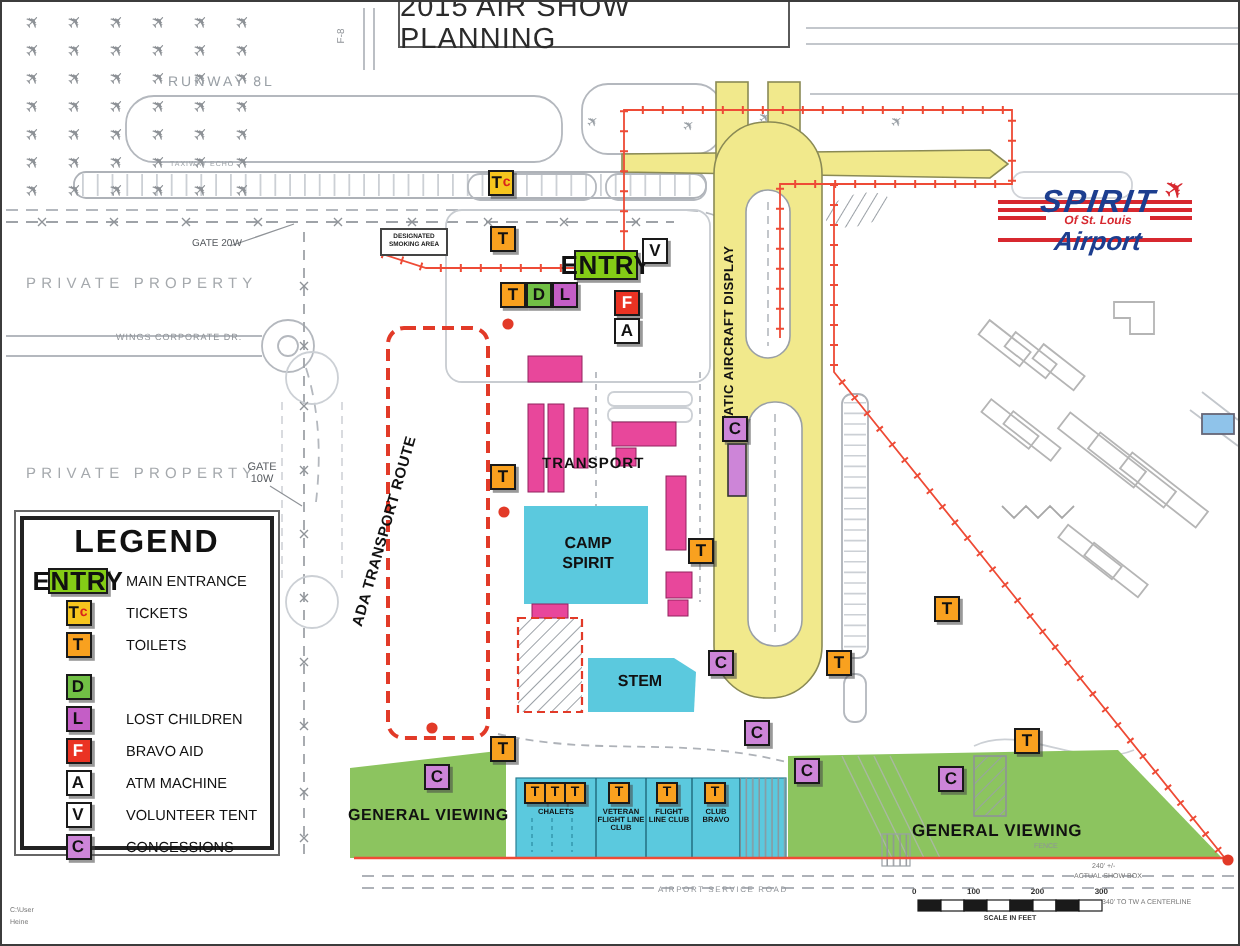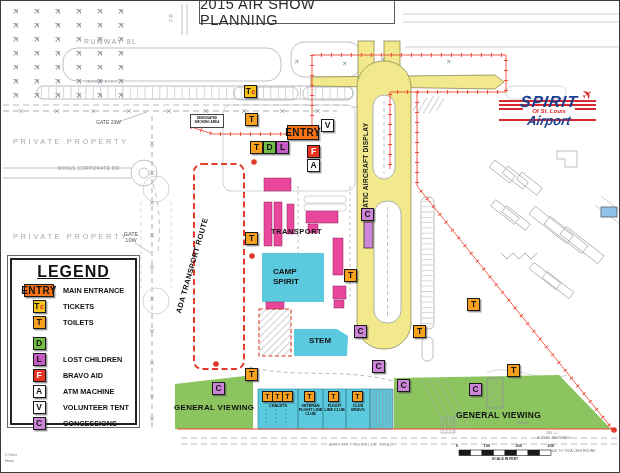--- a/index.html
+++ b/index.html
@@ -12,36 +12,36 @@
   .mi{position:absolute;z-index:4;box-sizing:border-box;border:1.4px solid #1a1a1a;color:#111;
       font-weight:bold;font-size:8.5px;line-height:1;display:flex;align-items:center;justify-content:center;
       box-shadow:1.4px 1.4px 0 rgba(70,70,70,.55);background:#fff;}
   .ic-toilets{background:#F9A11F}
   .ic-tickets{background:#F6C51E}
   .ic-disabled{background:#71C045}
   .ic-lost{background:#C45EC6}
   .ic-first-aid{background:#EA3323;color:#fff}
   .ic-atm,.ic-volunteer{background:#fff}
   .ic-concessions{background:#CD85D8}
-  .ic-entry{background:#f97316;font-size:10px;letter-spacing:.4px}
+  .ic-entry{background:#84cc16;font-size:13px;letter-spacing:.4px}
   .redc{color:#d9241c;font-size:7px;margin-left:.5px}
   
   #title{position:absolute;left:198px;top:0;width:194px;height:22px;z-index:5;background:#fff;
          border:1px solid #5a5a5a;border-top:none;display:flex;align-items:center;justify-content:center;
          font-size:14.5px;letter-spacing:.5px;color:#2b2b2b;}
   
   #legend{position:absolute;left:9px;top:257px;width:127px;height:167px;z-index:6;background:#fff;
           border:2px solid #222;outline:1px solid #666;outline-offset:2px;box-sizing:border-box;}
-  #legend h1{margin:3px 0 2px;text-align:center;font-size:16px;letter-spacing:1px;color:#111;text-decoration:underline;}
+  #legend h1{margin:3px 0 2px;text-align:center;font-size:16px;letter-spacing:1px;color:#111;}
   .lg-row{display:flex;align-items:center;height:15px;margin:1px 0 0 6px;}
   .lg-row.gap{margin-top:6px;}
   .lg-ic{width:42px;display:flex;justify-content:center;flex:0 0 42px;}
   .lg-ic .mi{position:static;width:13px;height:13px;}
   .lg-ic .mi.ic-entry{width:30px;height:13px;}
-  .lg-label{font-size:7.3px;font-weight:bold;color:#111;margin-left:3px;}
+  .lg-label{font-size:7.3px;font-weight:normal;color:#111;margin-left:3px;}
   .plane{position:absolute;z-index:2;font-size:9px;color:#8d9196;transform:rotate(-45deg);line-height:1;}
   .rplane{position:absolute;z-index:2;font-size:7px;color:#9aa0a6;transform:rotate(-40deg);line-height:1;}
   .club-label{position:absolute;z-index:4;font-size:3.8px;font-weight:bold;color:#111;text-align:center;line-height:1.1;}
   #subject-box{position:absolute;left:196px;top:437px;width:110px;height:33px;z-index:6;background:#fff;
                border:1.5px solid #3a3a3a;box-sizing:border-box;text-align:center;}
   #subject-box .stamp{font-size:3.6px;color:#555;margin-top:3px;}
   #subject-box .subj{font-size:9.5px;letter-spacing:1.4px;color:#222;margin-top:4px;}
   
   #logo{position:absolute;left:498px;top:92px;width:100px;height:48px;z-index:5;}
   #logo .stripe{position:absolute;left:0;width:97px;height:1.6px;background:#D7282F;}
@@ -226,21 +226,21 @@
   <div class="lbl" style="left:166px;top:14px;font-size:5px;color:#8f9398;transform:rotate(-90deg);">F-8</div>
   <div class="lbl" style="left:12px;top:136px;font-size:7.5px;color:#a5a9ad;letter-spacing:2.6px;">PRIVATE PROPERTY</div>
   <div class="lbl" style="left:12px;top:231px;font-size:7.5px;color:#a5a9ad;letter-spacing:2.6px;">PRIVATE PROPERTY</div>
   <div class="lbl" style="left:57px;top:165px;font-size:4.5px;color:#8f9398;letter-spacing:.5px;">WINGS CORPORATE DR.</div>
   <div class="lbl" style="left:95px;top:118px;font-size:5px;color:#55595e;">GATE 20W</div>
   <div class="lbl wrap" style="left:121px;top:230px;width:18px;font-size:5.5px;color:#55595e;text-align:center;line-height:1.1;">GATE 10W</div>
   <div class="lbl wrap" style="left:189px;top:113px;width:34px;height:14px;border:.8px solid #444;background:#fff;font-size:3.2px;font-weight:bold;color:#222;text-align:center;line-height:1.3;padding-top:1px;box-sizing:border-box;z-index:5;">DESIGNATED SMOKING AREA</div>
   <div class="lbl" style="left:116px;top:260px;width:150px;font-size:7.5px;font-weight:bold;color:#111;text-align:center;transform:rotate(-74deg);letter-spacing:.3px;z-index:7;">ADA TRANSPORT ROUTE</div>
   <div class="lbl" style="left:289px;top:165px;width:150px;font-size:6.5px;font-weight:bold;color:#111;text-align:center;transform:rotate(-90deg);letter-spacing:.3px;">STATIC AIRCRAFT DISPLAY</div>
   <div class="lbl" style="left:270px;top:226px;font-size:7.5px;font-weight:bold;color:#111;letter-spacing:.5px;">TRANSPORT</div>
-  <div class="lbl wrap" style="left:272px;top:266px;width:42px;font-size:8px;font-weight:bold;color:#111;line-height:1.2;">CAMP SPIRIT</div>
+  <div class="lbl wrap" style="left:272px;top:266px;width:42px;font-size:8px;font-weight:bold;color:#111;text-align:center;line-height:1.2;">CAMP SPIRIT</div>
   <div class="lbl" style="left:293px;top:335px;width:52px;font-size:8px;font-weight:bold;color:#111;text-align:center;">STEM</div>
   <div class="lbl" style="left:173px;top:402px;width:80px;font-size:8px;font-weight:bold;color:#111;text-align:center;letter-spacing:.3px;">GENERAL VIEWING</div>
   <div class="lbl" style="left:440px;top:409px;width:115px;font-size:8.5px;font-weight:bold;color:#111;text-align:center;letter-spacing:.3px;">GENERAL VIEWING</div>
   <div class="lbl" style="left:328px;top:441px;font-size:4px;color:#8f9398;letter-spacing:.8px;">AIRPORT SERVICE ROAD</div>
   <div class="lbl" style="left:516px;top:420px;font-size:3.5px;color:#8f9398;">FENCE</div>
   <div class="lbl" style="left:545px;top:430px;font-size:3.5px;color:#777;">240' +/-</div>
   <div class="lbl" style="left:536px;top:435px;font-size:3.5px;color:#777;">ACTUAL SHOW BOX</div>
   <div class="lbl" style="left:550px;top:448px;font-size:3.5px;color:#777;">340' TO TW A CENTERLINE</div>
   <div class="lbl" style="left:458px;top:456px;width:92px;font-size:3.5px;font-weight:bold;color:#333;text-align:center;">SCALE IN FEET</div>
   <div id="scale-ticks">

